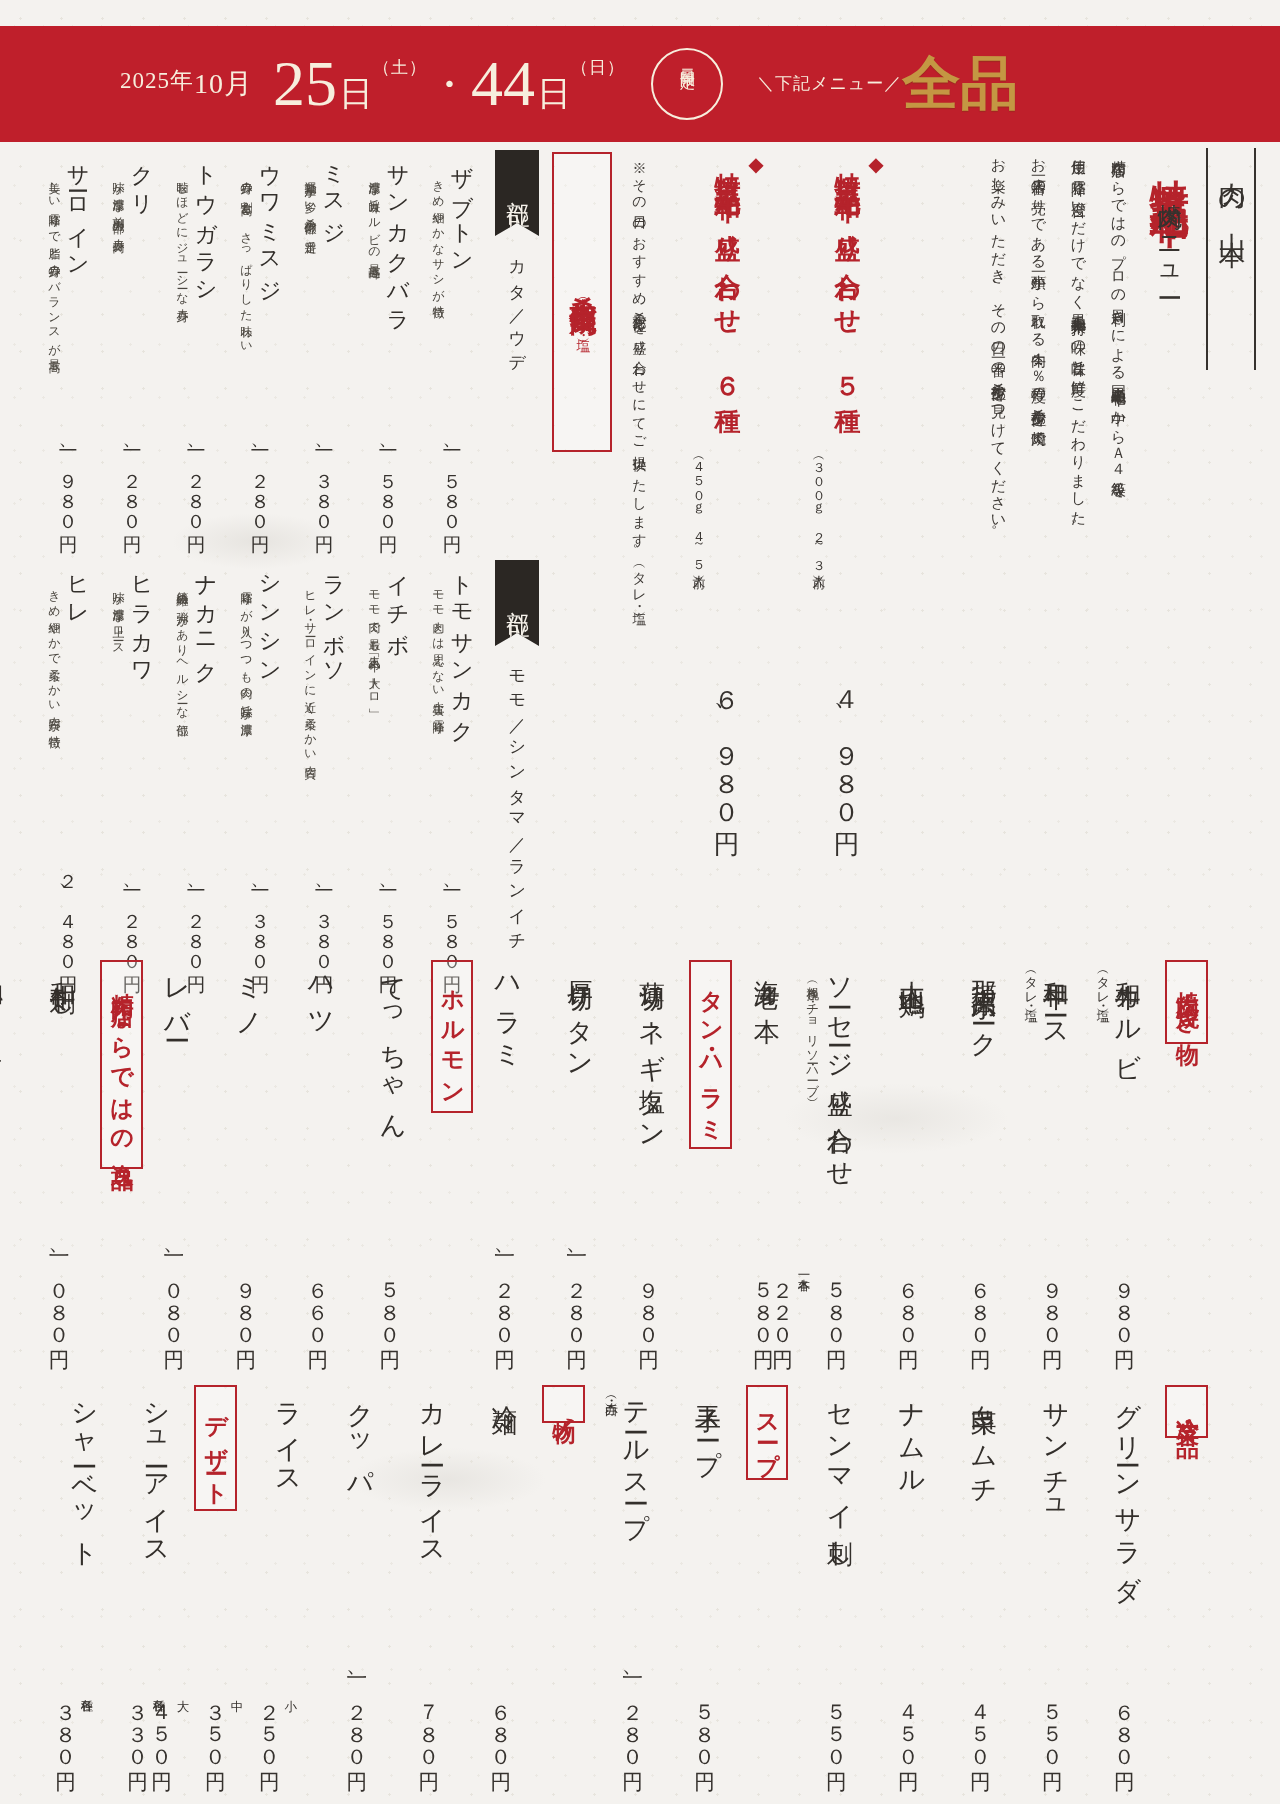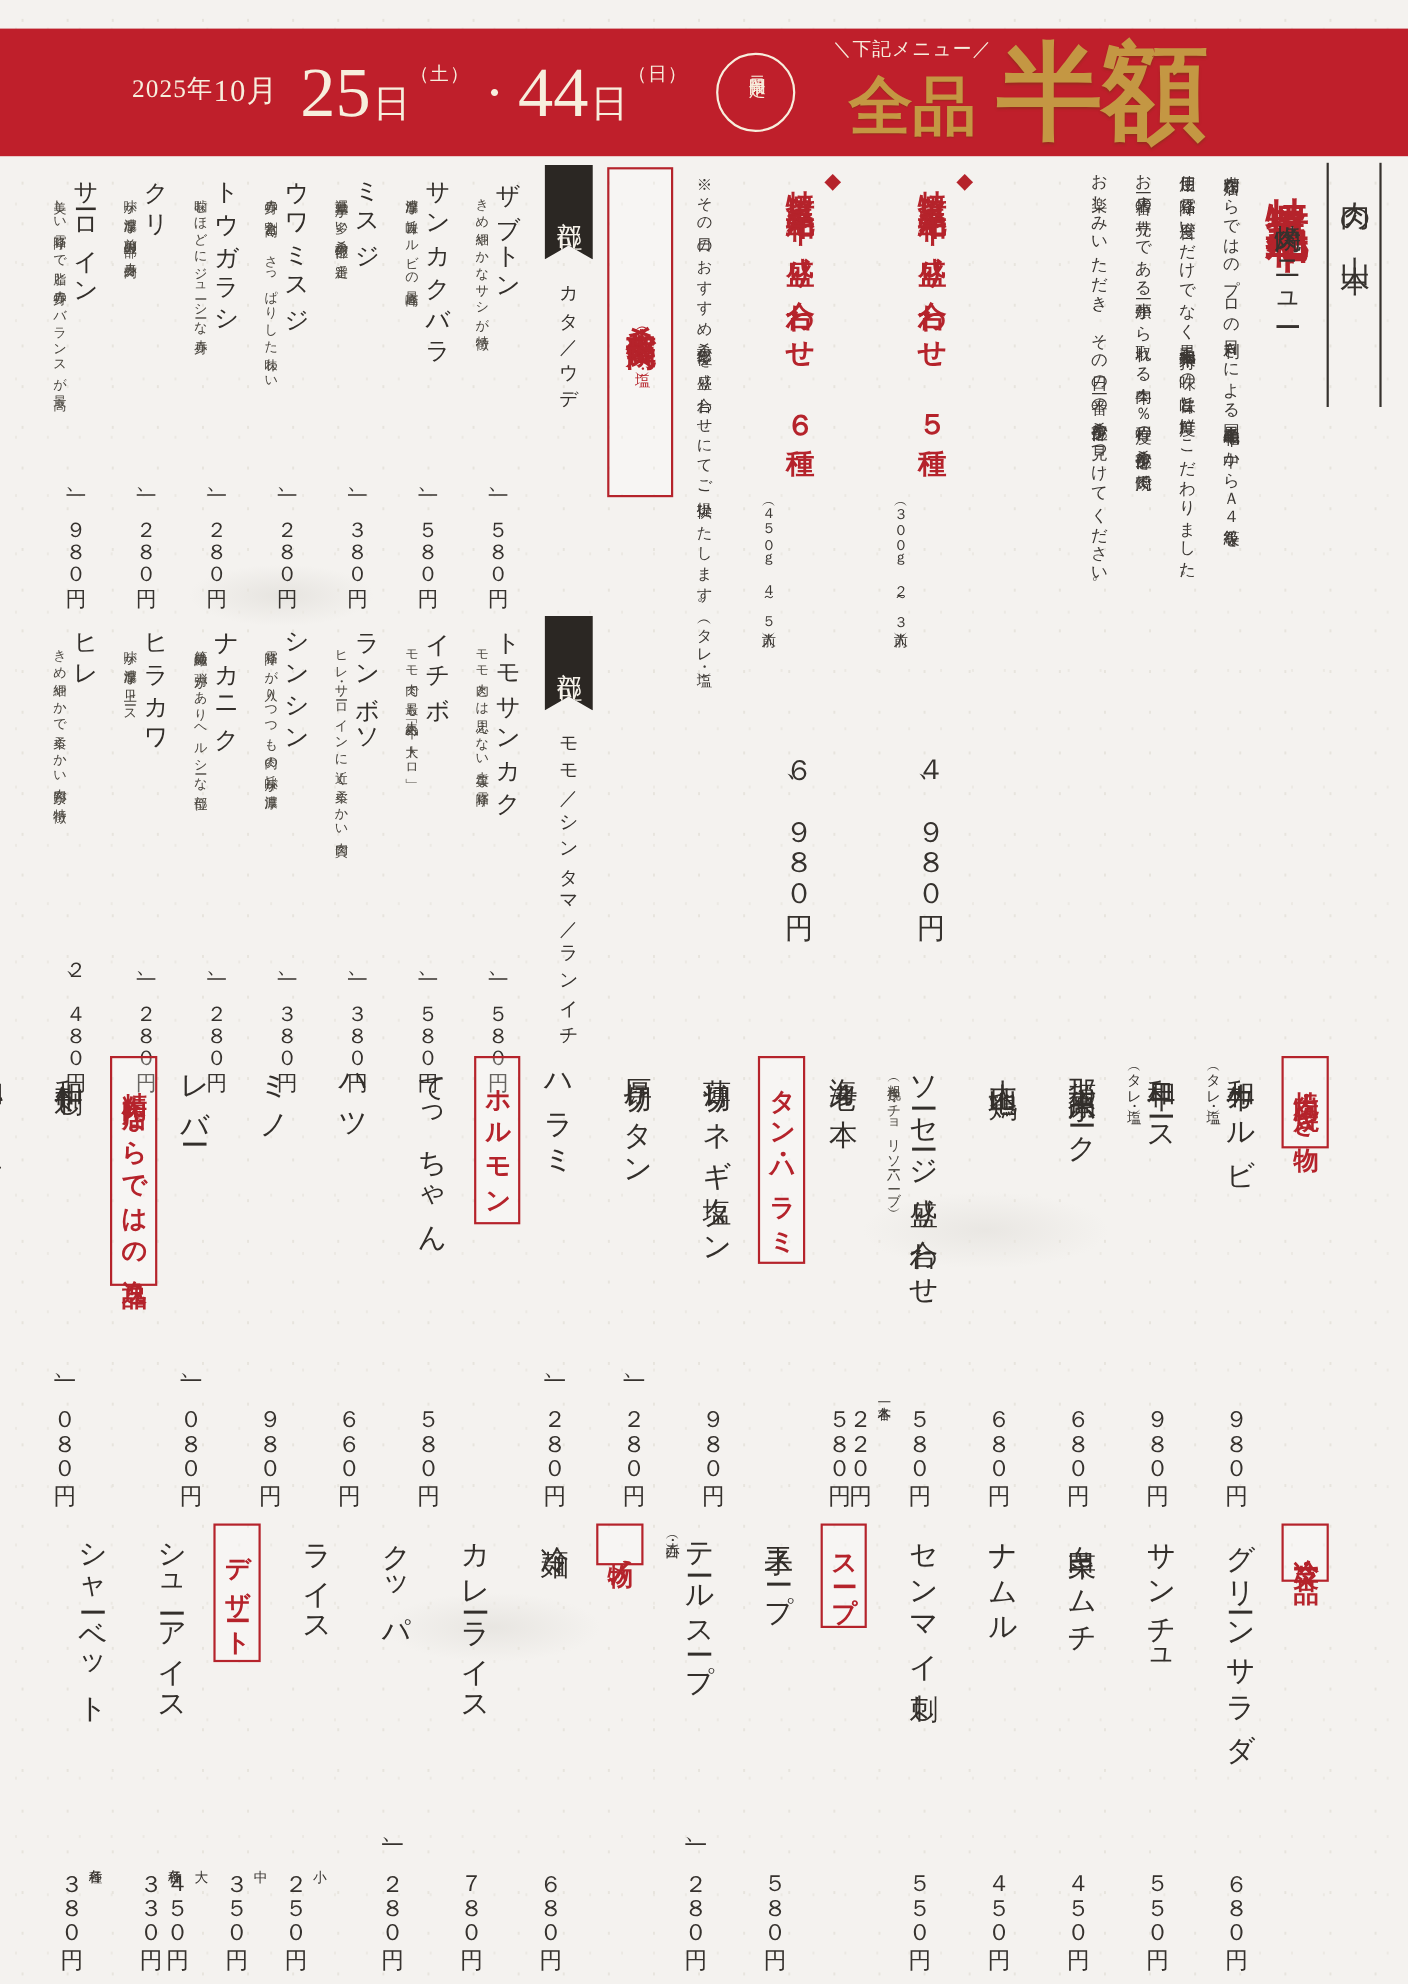--- a/index.html
+++ b/index.html
@@ -24,21 +24,21 @@
   .b-date .y{font-size:23px;}
   .b-date .m{font-size:28px;}
   .b-days{display:flex;align-items:baseline;}
   .day-num{font-size:64px;line-height:1;font-weight:400;text-align:center;}
   .day-unit{font-size:34px;margin-left:2px;}
   .day-dow{font-size:17px;align-self:flex-start;margin-top:4px;letter-spacing:1px;}
   .day-dot{font-size:40px;margin:0 2px;align-self:center;}
   .b-badge{width:68px;height:68px;border:2.5px solid #f7eedd;border-radius:50%;display:flex;align-items:center;justify-content:center;flex:none;margin:0 6px;}
   .b-badge .v{height:52px;font-size:15px;line-height:17px;letter-spacing:1px;}
   .b-gold{display:flex;align-items:center;margin-left:8px;}
-  .b-callout-col{display:flex;flex-direction:column;align-items:center;}
+  .b-callout-col{display:flex;align-items:center;}
   .b-callout{font-size:17px;letter-spacing:1px;margin-bottom:2px;}
   .g1{font-size:58px;font-weight:bold;color:var(--gold,#c49743);text-shadow:0 1px 1px rgba(90,60,10,.35);}
   .g2{font-size:96px;font-weight:bold;color:var(--gold,#c49743);line-height:1;margin-left:4px;text-shadow:0 2px 2px rgba(90,60,10,.35);}
 
   
   .brand{position:absolute;top:148px;right:24px;height:695px;display:flex;flex-direction:row-reverse;gap:13px;}
   .shop{font-size:27px;letter-spacing:9px;padding:14px 6px 8px;border-left:2px solid #36322e;border-right:2px solid #36322e;height:200px;}
   .title-col .t-red{font-size:39px;font-weight:bold;color:var(--accent,#b5232b);letter-spacing:6px;}
   .title-col .t-blk{font-size:25px;letter-spacing:3px;}
   .intro{font-size:15px;letter-spacing:1.2px;color:#3c3834;line-height:27px;}
@@ -108,21 +108,20 @@
       <span class="day-dow">（日）</span>
     </div>
     <div class="b-badge">
       <div class="v">二日間限定</div>
     </div>
     <div class="b-gold">
       <div class="b-callout-col">
         <span class="b-callout">＼下記メニュー／</span>
         <span class="g1">全品</span>
       </div>
-      <span class="g2">半額</span>
     </div>
   </div>
 
   <div class="brand">
     <div class="shop v">肉の山本</div>
     <div class="title-col v">
       <span class="t-red">特選黒毛和牛</span><span class="t-blk">焼肉メニュー</span>
     </div>
     <div class="intro v">精肉店ならではのプロの目利きによる国産黒毛和牛の中からＡ４等級を</div>
     <div class="intro v">使用し霜降り度合いだけでなく黒毛和牛本来持つ味の旨味と鮮度にこだわりました。</div>

